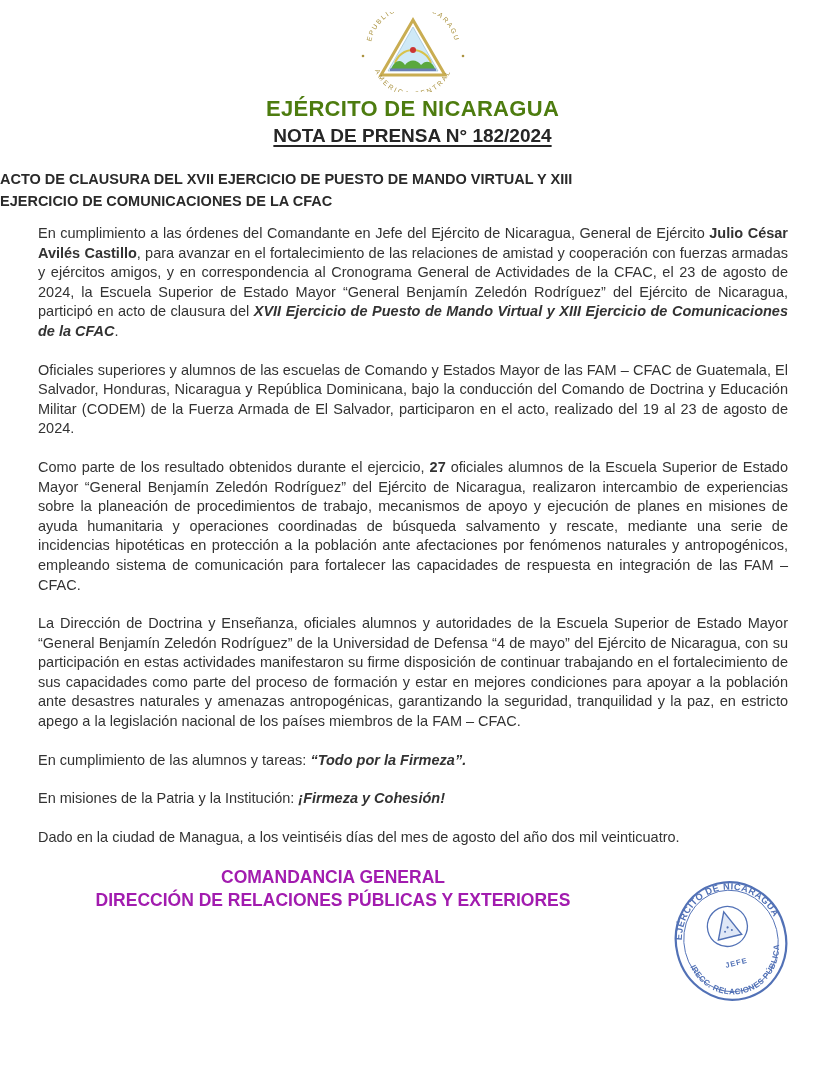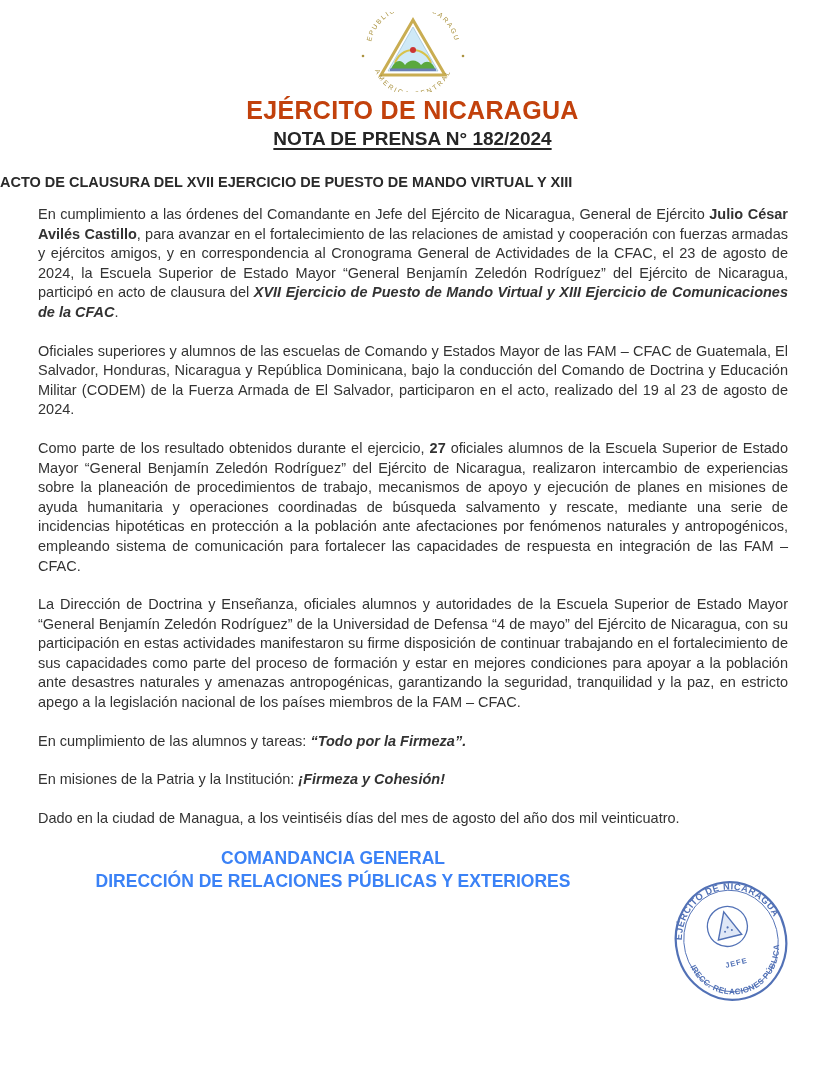--- a/index.html
+++ b/index.html
@@ -9,23 +9,23 @@
     height: 1068px;
     margin: 0 auto;
     background: #ffffff;
     font-family: "Liberation Sans", sans-serif;
     color: #2e2e2e;
     overflow: hidden;
   }
   .emblem { display: block; margin: 12px auto 0 auto; }
   .doc-title {
     text-align: center;
-    font-size: 25px;
+    font-size: 22px;
     font-weight: bold;
-    color: #c2410c;
+    color: #4d7c0f;
     margin-top: 4px;
     letter-spacing: 0.3px;
   }
   .press-note {
     text-align: center;
     font-size: 19px;
     font-weight: bold;
     color: #262626;
     margin-top: 3px;
     text-decoration: underline;
@@ -50,21 +50,21 @@
   }
   .seg-b  { font-weight: bold; }
   .seg-bi { font-weight: bold; font-style: italic; }
   .footer-block {
     margin: 17px 0 0 37px;
     width: 592px;
     text-align: center;
     font-weight: bold;
     font-size: 17.5px;
     line-height: 23px;
-    color: #3b82f6;
+    color: #a21caf;
   }
   .seal { position: absolute; left: 672px; top: 877px; opacity: 0.92; }
 </style>
 </head>
 <body>
 
 <div class="page">
 
   <svg class="emblem" width="132" height="80" viewBox="0 0 132 80">
     <defs>
@@ -88,20 +88,21 @@
     <circle cx="16" cy="44" r="1.3" fill="#ab9340"></circle>
     <circle cx="116" cy="44" r="1.3" fill="#ab9340"></circle>
   </svg>
 
   <div class="doc-title">EJÉRCITO DE NICARAGUA</div>
 
   <div class="press-note">NOTA DE PRENSA N° 182/2024</div>
 
   <div class="doc-heading">
     <div>ACTO DE CLAUSURA DEL XVII EJERCICIO DE PUESTO DE MANDO VIRTUAL Y XIII</div>
+    <div>EJERCICIO DE COMUNICACIONES DE LA CFAC</div>
   </div>
 
   <div class="body-wrap">
     <p class="body-par"><span>En cumplimiento a las órdenes del Comandante en Jefe del Ejército de Nicaragua, General de Ejército </span><span class="seg-b">Julio César Avilés Castillo</span><span>, para avanzar en el fortalecimiento de las relaciones de amistad y cooperación con fuerzas armadas y ejércitos amigos, y en correspondencia al Cronograma General de Actividades de la CFAC, el 23 de agosto de 2024, la Escuela Superior de Estado Mayor “General Benjamín Zeledón Rodríguez” del Ejército de Nicaragua, participó en acto de clausura del </span><span class="seg-bi">XVII Ejercicio de Puesto de Mando Virtual y XIII Ejercicio de Comunicaciones de la CFAC</span><span>.</span></p>
     <p class="body-par"><span>Oficiales superiores y alumnos de las escuelas de Comando y Estados Mayor de las FAM – CFAC de Guatemala, El Salvador, Honduras, Nicaragua y República Dominicana, bajo la conducción del Comando de Doctrina y Educación Militar (CODEM) de la Fuerza Armada de El Salvador, participaron en el acto, realizado del 19 al 23 de agosto de 2024.</span></p>
     <p class="body-par"><span>Como parte de los resultado obtenidos durante el ejercicio, </span><span class="seg-b">27</span><span> oficiales alumnos de la Escuela Superior de Estado Mayor “General Benjamín Zeledón Rodríguez” del Ejército de Nicaragua, realizaron intercambio de experiencias sobre la planeación de procedimientos de trabajo, mecanismos de apoyo y ejecución de planes en misiones de ayuda humanitaria y operaciones coordinadas de búsqueda salvamento y rescate, mediante una serie de incidencias hipotéticas en protección a la población ante afectaciones por fenómenos naturales y antropogénicos, empleando sistema de comunicación para fortalecer las capacidades de respuesta en integración de las FAM – CFAC.</span></p>
     <p class="body-par"><span>La Dirección de Doctrina y Enseñanza, oficiales alumnos y autoridades de la Escuela Superior de Estado Mayor “General Benjamín Zeledón Rodríguez” de la Universidad de Defensa “4 de mayo” del Ejército de Nicaragua, con su participación en estas actividades manifestaron su firme disposición de continuar trabajando en el fortalecimiento de sus capacidades como parte del proceso de formación y estar en mejores condiciones para apoyar a la población ante desastres naturales y amenazas antropogénicas, garantizando la seguridad, tranquilidad y la paz, en estricto apego a la legislación nacional de los países miembros de la FAM – CFAC.</span></p>
     <p class="body-par"><span>En cumplimiento de las alumnos y tareas: </span><span class="seg-bi">“Todo por la Firmeza”.</span></p>
     <p class="body-par"><span>En misiones de la Patria y la Institución: </span><span class="seg-bi">¡Firmeza y Cohesión!</span></p>
     <p class="body-par"><span>Dado en la ciudad de Managua, a los veintiséis días del mes de agosto del año dos mil veinticuatro.</span></p>

